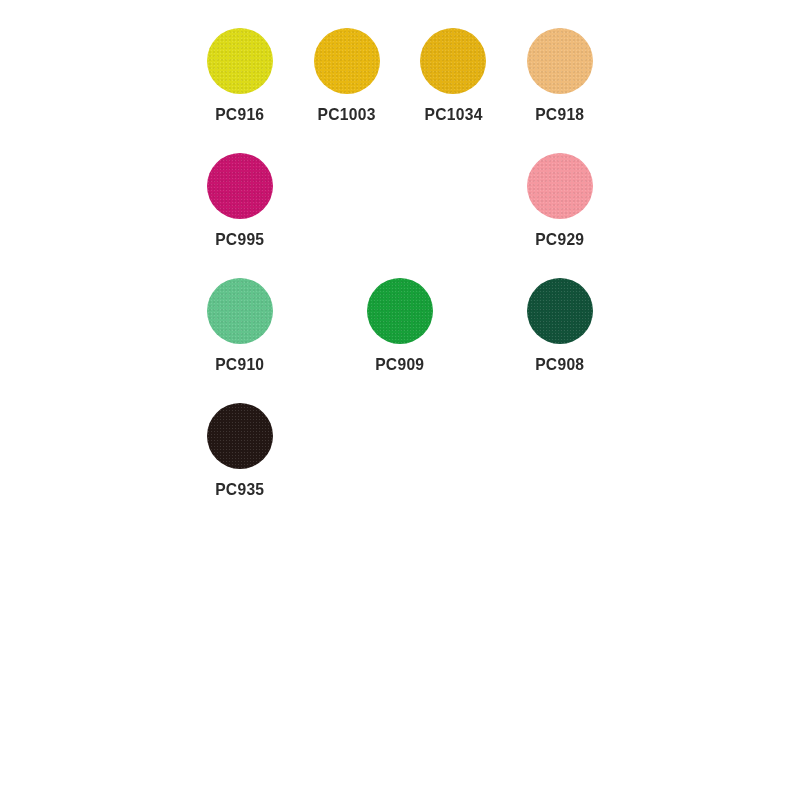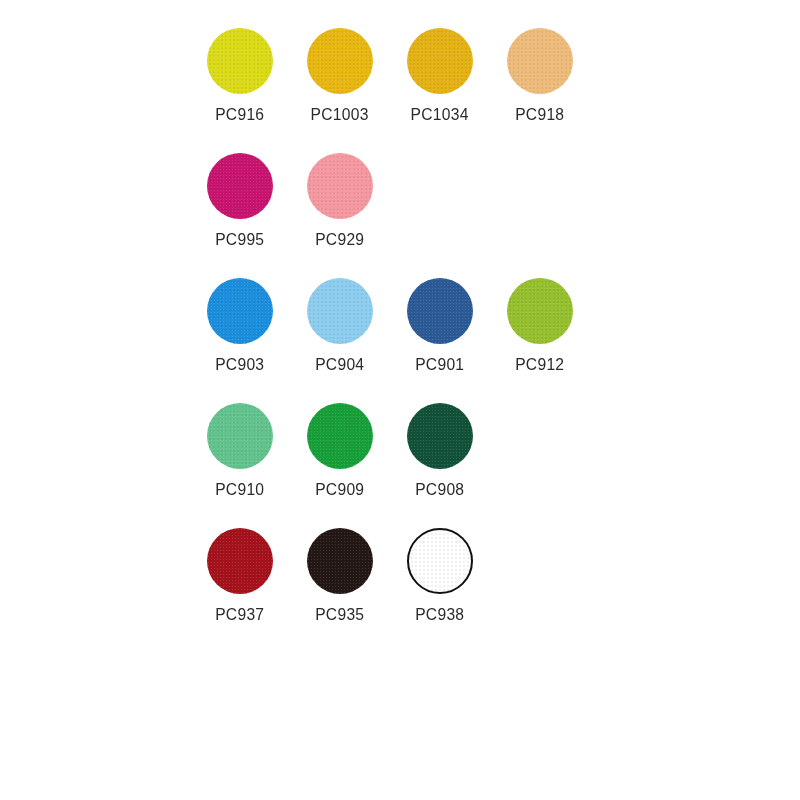--- a/index.html
+++ b/index.html
@@ -23,20 +23,22 @@
     padding: 20px 190px 20px 190px;
     display: flex;
     flex-direction: column;
   }
 
   .swatch-row {
     display: flex;
     flex-direction: row;
     height: 125px;
     align-items: flex-start;
+    justify-content: space-between;
+    font-weight: bold;
   }
 
   .swatch-cell {
     width: 100px;
     display: flex;
     flex-direction: column;
     align-items: center;
   }
 
   .swatch-dot {
@@ -95,57 +97,31 @@
         <div class="swatch-dot" style="background-color: rgb(200, 20, 110);"></div>
         <div class="swatch-label" style="color: rgb(43, 43, 43);">PC995</div>
       </div>
       <div class="swatch-cell">
         <div class="swatch-dot" style="background-color: rgb(245, 152, 160);"></div>
         <div class="swatch-label" style="color: rgb(43, 43, 43);">PC929</div>
       </div>
     </div>
     <div class="swatch-row">
       <div class="swatch-cell">
-        <div class="swatch-dot" style="background-color: rgb(27, 142, 222);"></div>
-        <div class="swatch-label" style="color: rgb(43, 43, 43);">PC903</div>
-      </div>
-      <div class="swatch-cell">
-        <div class="swatch-dot" style="background-color: rgb(141, 205, 239);"></div>
-        <div class="swatch-label" style="color: rgb(43, 43, 43);">PC904</div>
-      </div>
-      <div class="swatch-cell">
-        <div class="swatch-dot" style="background-color: rgb(43, 90, 150);"></div>
-        <div class="swatch-label" style="color: rgb(43, 43, 43);">PC901</div>
-      </div>
-      <div class="swatch-cell">
-        <div class="swatch-dot" style="background-color: rgb(150, 192, 46);"></div>
-        <div class="swatch-label" style="color: rgb(43, 43, 43);">PC912</div>
-      </div>
-    </div>
-    <div class="swatch-row">
-      <div class="swatch-cell">
         <div class="swatch-dot" style="background-color: rgb(98, 195, 140);"></div>
         <div class="swatch-label" style="color: rgb(43, 43, 43);">PC910</div>
       </div>
       <div class="swatch-cell">
         <div class="swatch-dot" style="background-color: rgb(23, 160, 57);"></div>
         <div class="swatch-label" style="color: rgb(43, 43, 43);">PC909</div>
       </div>
       <div class="swatch-cell">
         <div class="swatch-dot" style="background-color: rgb(18, 82, 57);"></div>
         <div class="swatch-label" style="color: rgb(43, 43, 43);">PC908</div>
       </div>
     </div>
     <div class="swatch-row">
       <div class="swatch-cell">
-        <div class="swatch-dot" style="background-color: rgb(165, 18, 27);"></div>
-        <div class="swatch-label" style="color: rgb(43, 43, 43);">PC937</div>
-      </div>
-      <div class="swatch-cell">
         <div class="swatch-dot" style="background-color: rgb(35, 23, 20);"></div>
         <div class="swatch-label" style="color: rgb(43, 43, 43);">PC935</div>
-      </div>
-      <div class="swatch-cell">
-        <div class="swatch-dot outlined" style="background-color: rgb(255, 255, 255);"></div>
-        <div class="swatch-label" style="color: rgb(43, 43, 43);">PC938</div>
       </div>
     </div>
   </div>
 
 </body></html>

